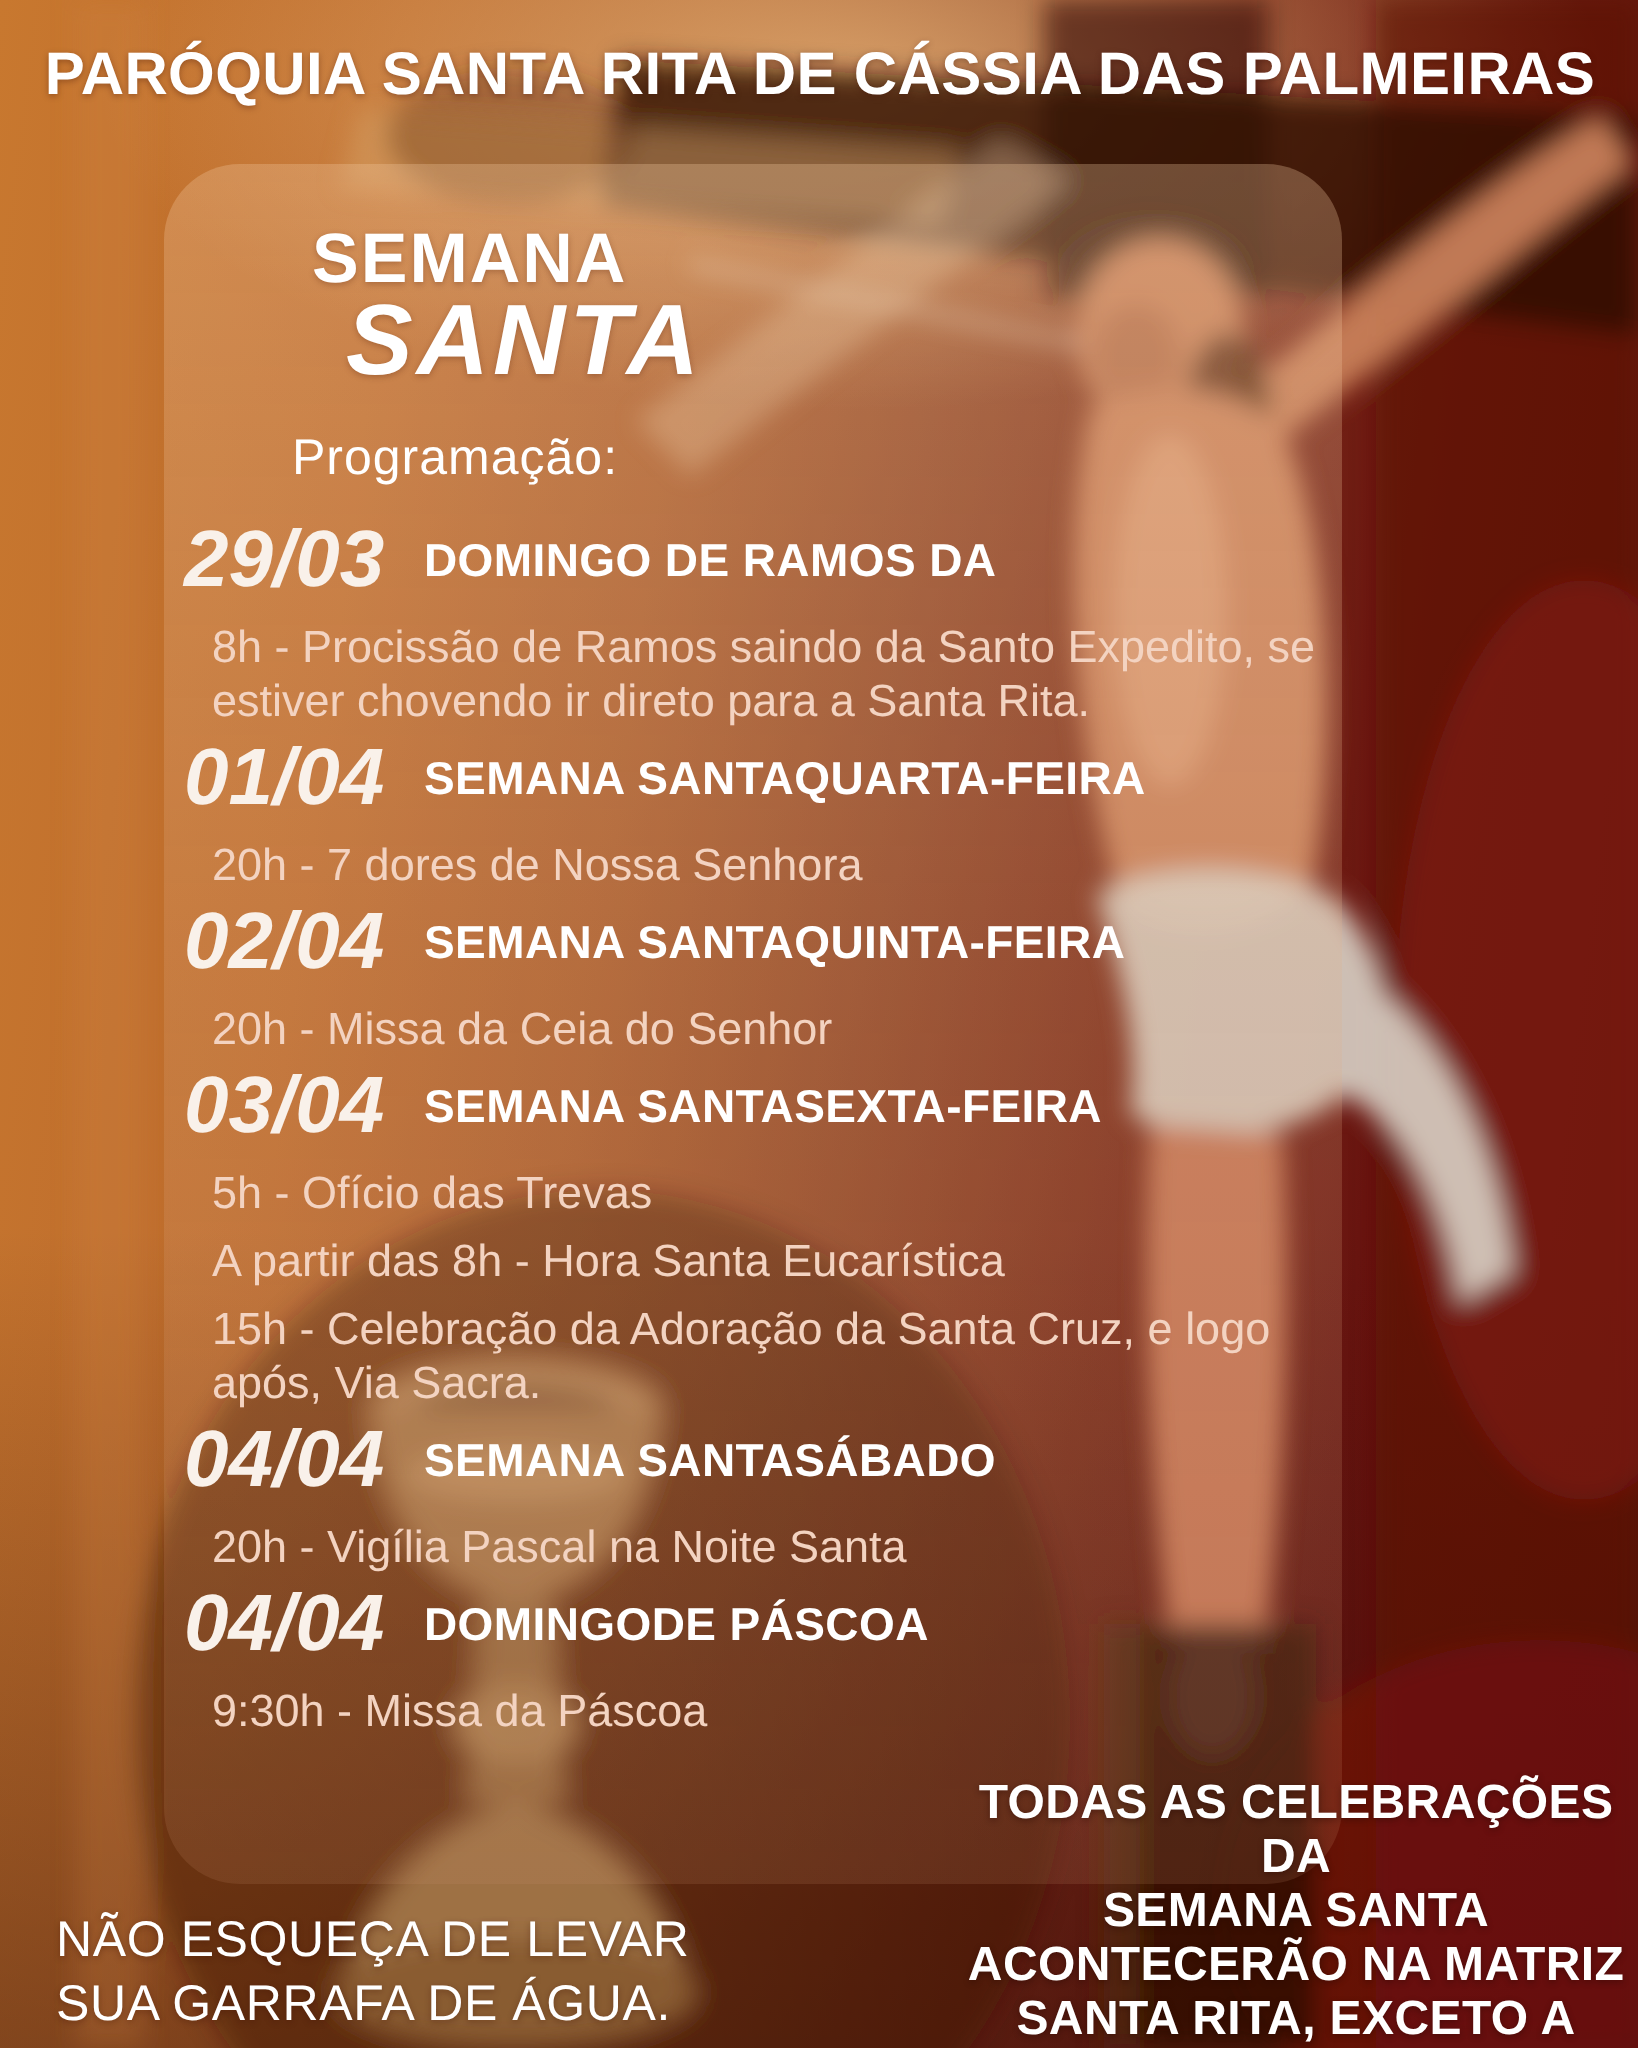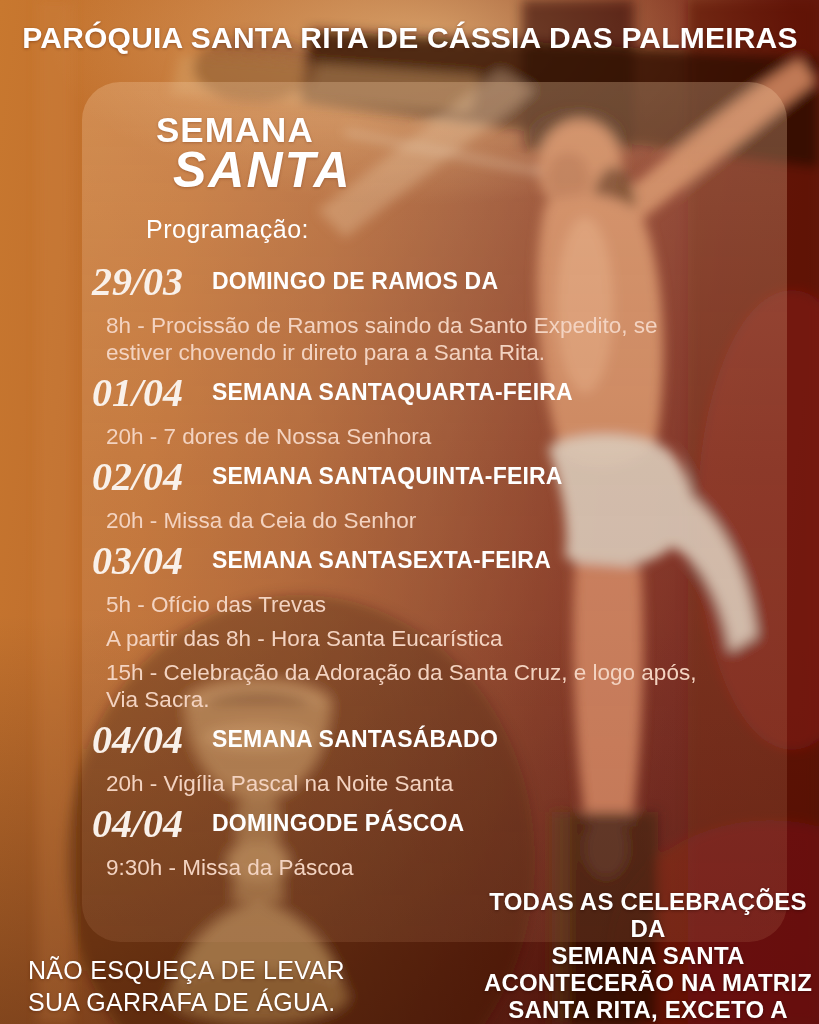--- a/index.html
+++ b/index.html
@@ -6,37 +6,37 @@
   .poster{
     position:relative;width:819px;height:1024px;overflow:hidden;
     font-family:"Liberation Sans",sans-serif;
     background:
       linear-gradient(180deg, rgba(0,0,0,0) 60%, rgba(35,6,4,0.40) 100%),
       radial-gradient(46% 16% at 52% 4%, rgba(240,192,130,0.70) 0%, rgba(240,192,130,0) 100%),
       linear-gradient(97deg,#c8782f 0%,#bc6a2c 22%,#a85a2a 38%,#8f4424 52%,#7a2a18 66%,#691510 80%,#5f0f08 100%);
   }
   .bg-art{position:absolute;inset:0;z-index:1;}
   .card{
-    position:absolute;left:82px;top:82px;width:705px;height:860px;border-radius:38px;z-index:3;
+    position:absolute;left:82px;top:82px;width:589px;height:860px;border-radius:38px;z-index:3;
     background:linear-gradient(180deg, rgba(244,203,163,0.30) 0%, rgba(228,178,138,0.22) 45%, rgba(203,146,110,0.16) 100%);
   }
   .title{
     position:absolute;top:21px;left:1px;right:0;z-index:4;text-align:center;
     color:#ffffff;font-size:30px;font-weight:800;letter-spacing:0.2px;
     text-shadow:0 1px 3px rgba(60,15,5,0.35);
   }
   .brand{padding:30px 0 0 74px;color:#fff;text-shadow:0 1px 3px rgba(80,25,10,0.3);}
   .brand-line1{font-size:35px;font-weight:800;letter-spacing:1px;line-height:1;}
   .brand-line2{font-size:50px;font-weight:800;letter-spacing:2px;line-height:0.95;margin-left:17px;font-style:italic;}
   .prog{margin:20px 16px 0 64px;font-size:25px;font-weight:400;color:#ffffff;letter-spacing:0.5px;}
   .events{margin:14px 0 0 10px;}
   .event{margin-top:3px;}
   .event-head{display:flex;align-items:center;gap:14px;}
   .event-date{
-    font-family:Liberation Serif, serif;font-style:italic;font-weight:600;
+    font-family:Liberation Sans, sans-serif;font-style:italic;font-weight:600;
     font-size:40px;color:#f9f1ea;min-width:106px;white-space:nowrap;
   }
   .event-title{color:#ffffff;font-weight:800;font-size:23px;line-height:24px;letter-spacing:0.2px;display:flex;flex-direction:row;}
   .event-detail{margin:7px 0 0 14px;font-size:22.5px;line-height:27px;color:#f3d3c1;max-width:608px;font-weight:400;}
   .note-water{
     position:absolute;left:28px;top:954px;z-index:4;color:#ffffff;
     font-weight:400;font-size:25px;line-height:32px;letter-spacing:0.3px;
     text-shadow:0 1px 3px rgba(60,15,5,0.35);
   }
   .note-location{

